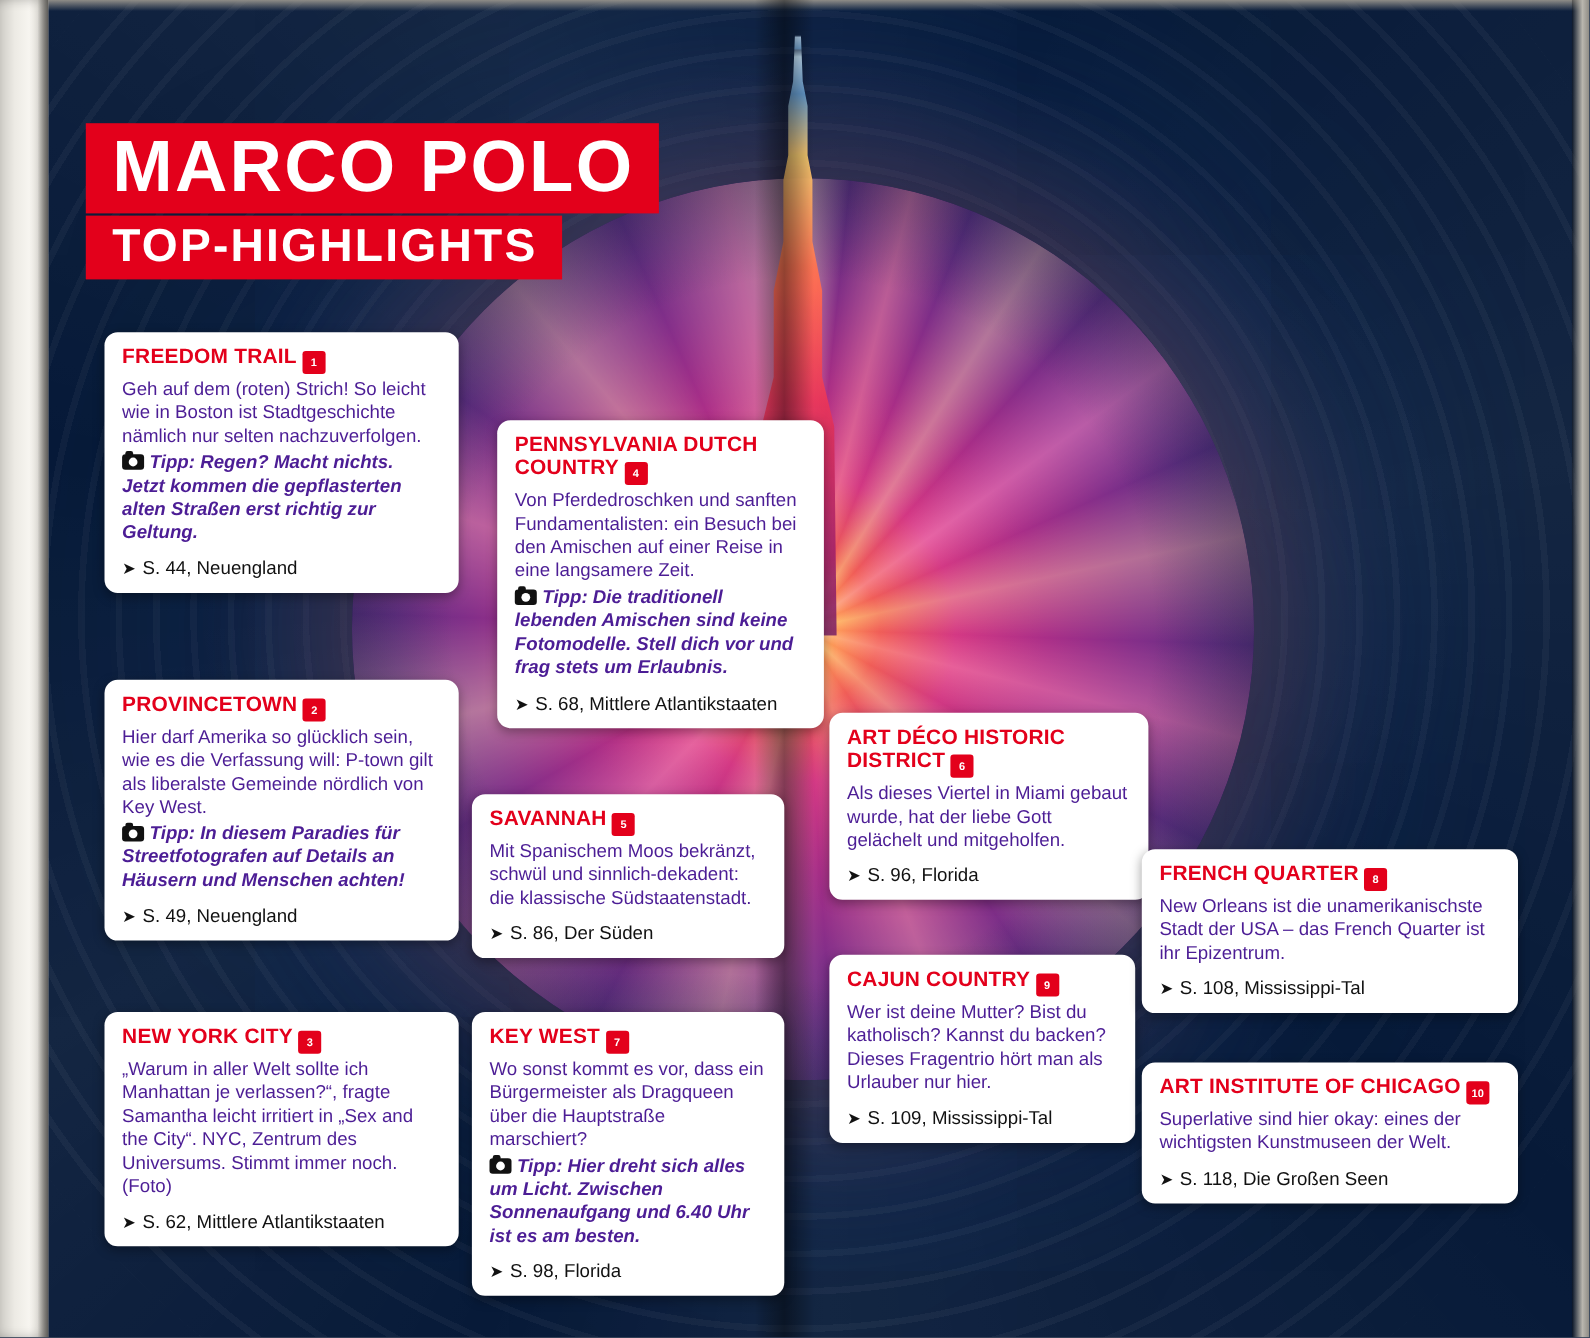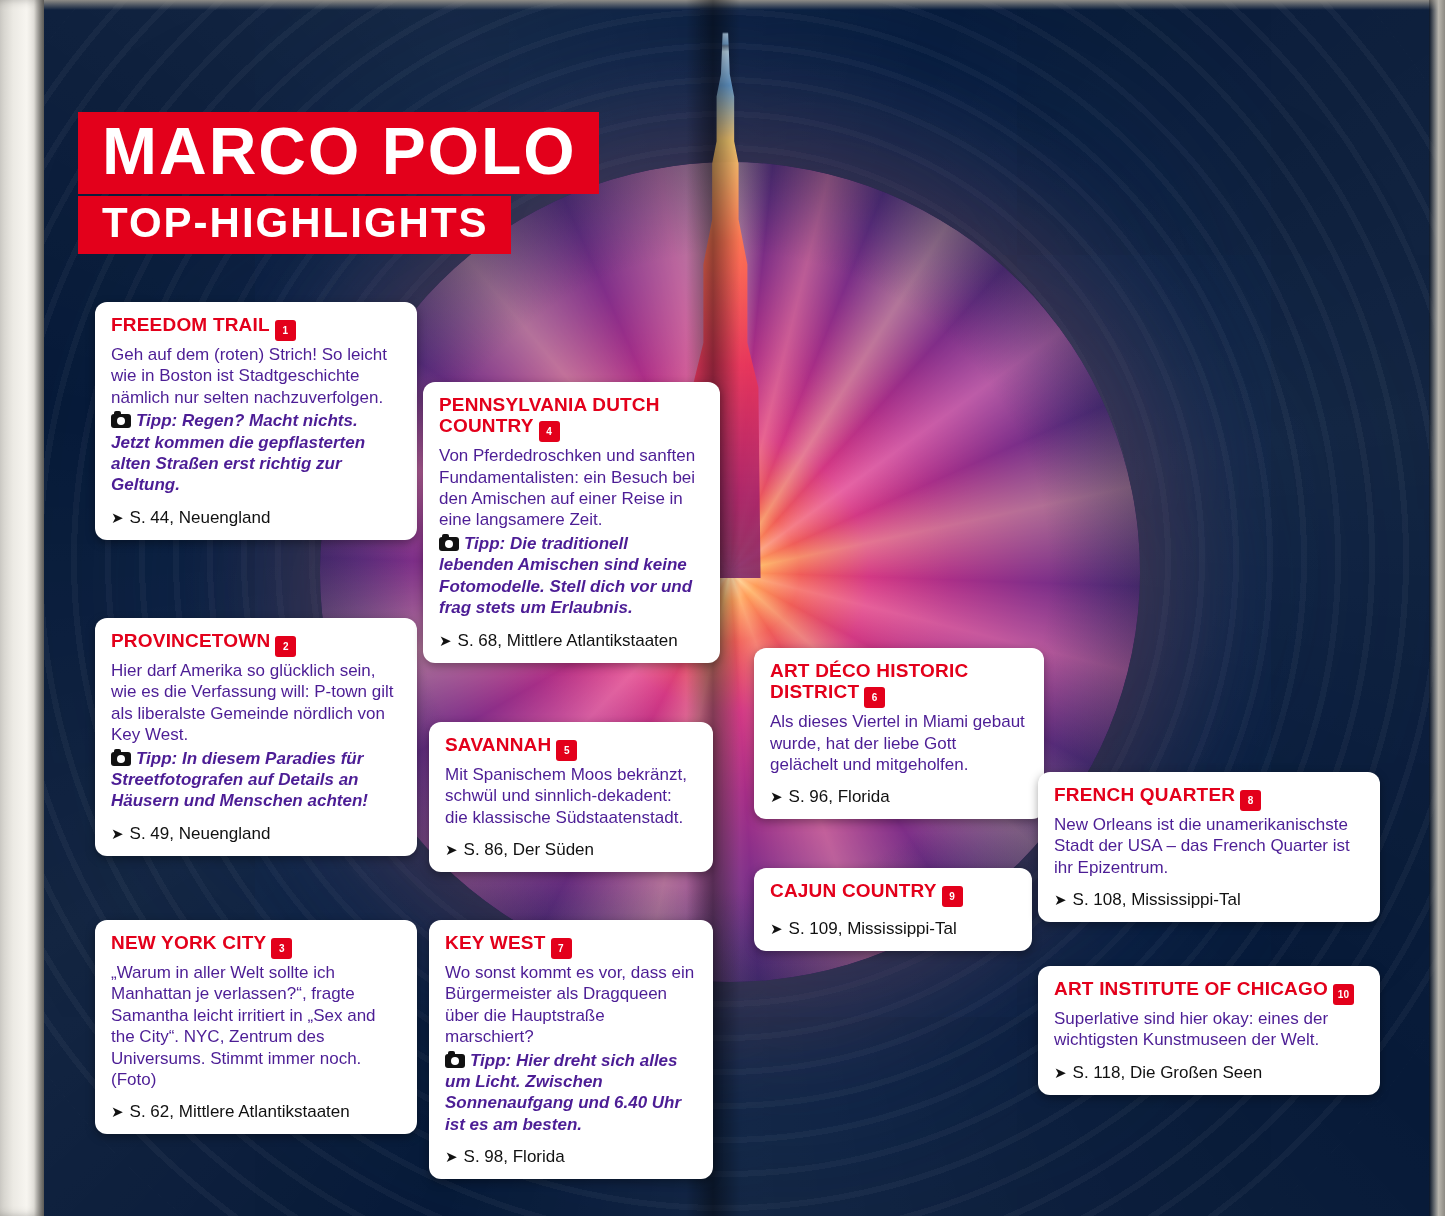--- a/index.html
+++ b/index.html
@@ -183,21 +183,21 @@
     margin-top:12px;font-size:17px;color:#111;
   }
   .arrow{
     display:inline-block;color:#111;font-size:15px;margin-right:6px;
   }
   .arrow:before{content:"➤";}
   
   #c-freedom     {left:95px; top:302px; width:290px;}
   #c-provincetown{left:95px; top:618px; width:290px;border-radius:12px;}
   #c-nyc         {left:95px; top:920px; width:290px;}
-  #c-pennsylvania{left:423px;top:382px; width:265px;}
+  #c-pennsylvania{left:452px;top:382px; width:265px;}
   #c-savannah    {left:429px;top:722px; width:252px;}
   #c-keywest     {left:429px;top:920px; width:252px;}
   #c-artdeco     {left:754px;top:648px; width:258px;}
   #c-cajun       {left:754px;top:868px; width:246px;}
   #c-french      {left:1038px;top:772px;width:310px;}
   #c-artinst     {left:1038px;top:966px;width:310px;}
 </style>
 </head>
 <body>
 
@@ -261,20 +261,21 @@
   </div>
 
   <div class="card" id="c-artdeco">
     <h3><span>ART DÉCO HISTORIC DISTRICT</span><span class="star"><span class="starnum">6</span></span></h3>
     <p>Als dieses Viertel in Miami gebaut wurde, hat der liebe Gott gelächelt und mitgeholfen.</p>
     <div class="ref"><span class="arrow"></span><span>S. 96, Florida</span></div>
   </div>
 
   <div class="card" id="c-cajun">
     <h3><span>CAJUN COUNTRY</span><span class="star"><span class="starnum">9</span></span></h3>
+    <p>Wer ist deine Mutter? Bist du katholisch? Kannst du backen? Dieses Fragentrio hört man als Urlauber nur hier.</p>
     <div class="ref"><span class="arrow"></span><span>S. 109, Mississippi-Tal</span></div>
   </div>
 
   <div class="card" id="c-french">
     <h3><span>FRENCH QUARTER</span><span class="star"><span class="starnum">8</span></span></h3>
     <p>New Orleans ist die unamerikanischste Stadt der USA – das French Quarter ist ihr Epizentrum.</p>
     <div class="ref"><span class="arrow"></span><span>S. 108, Mississippi-Tal</span></div>
   </div>
 
   <div class="card" id="c-artinst">

